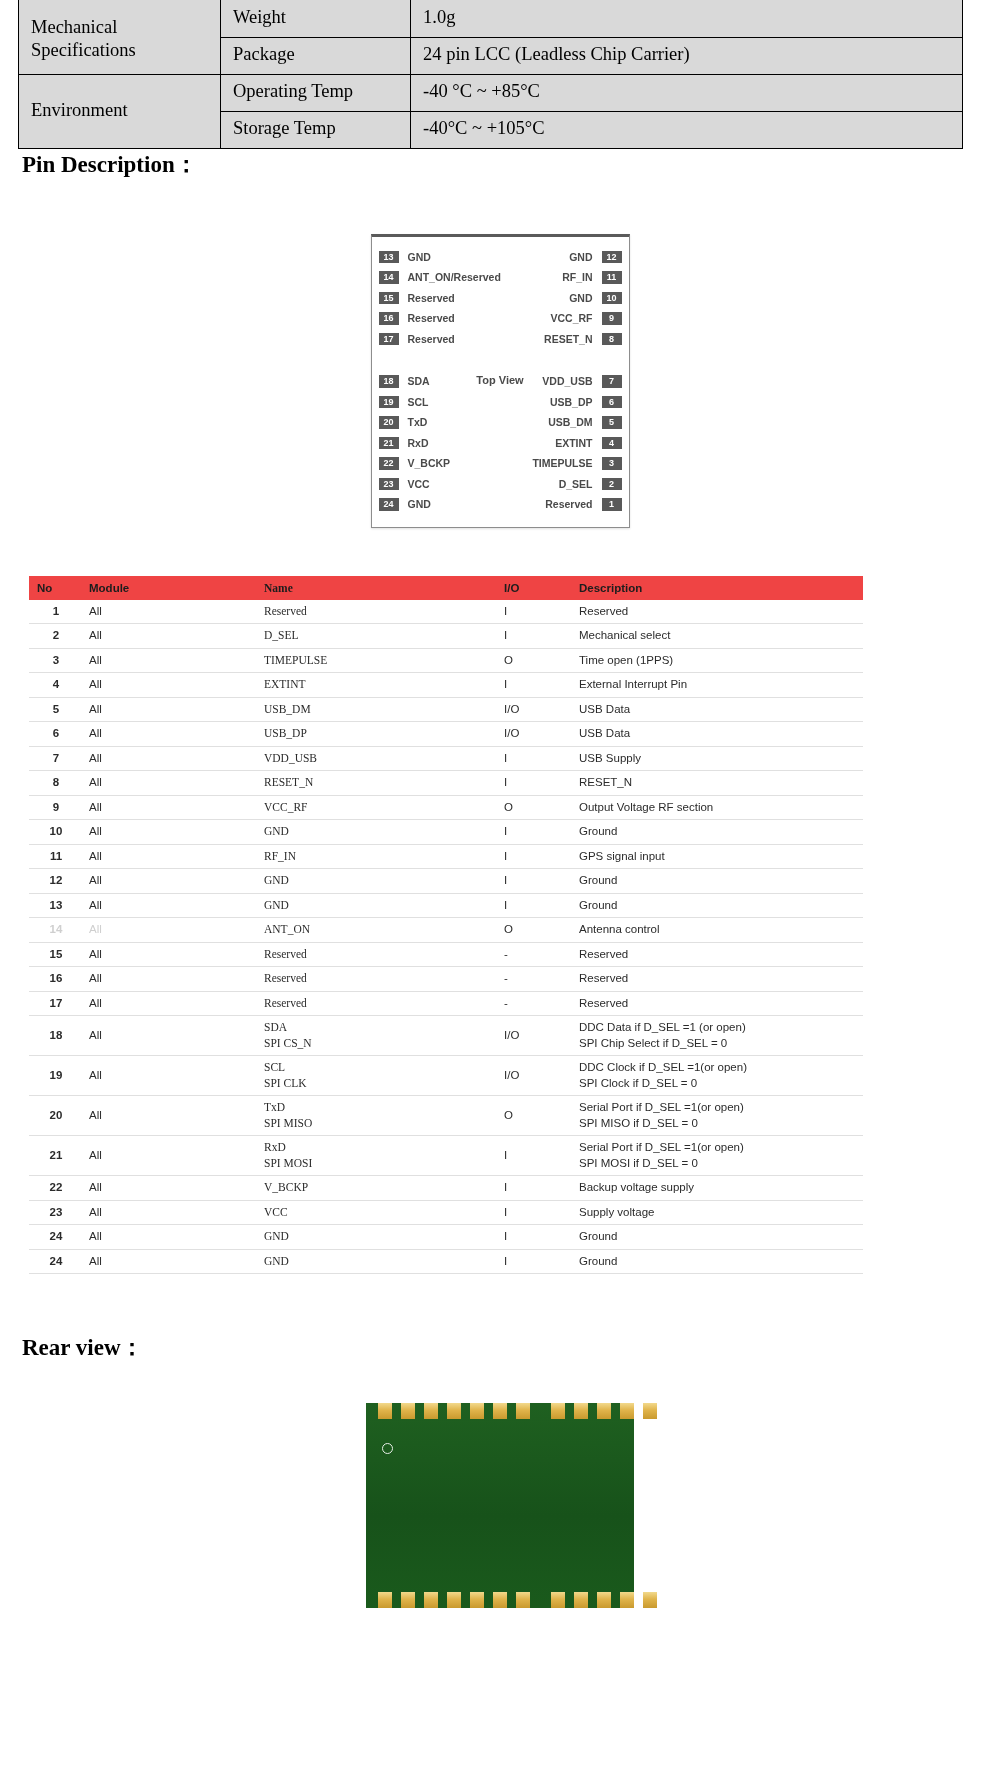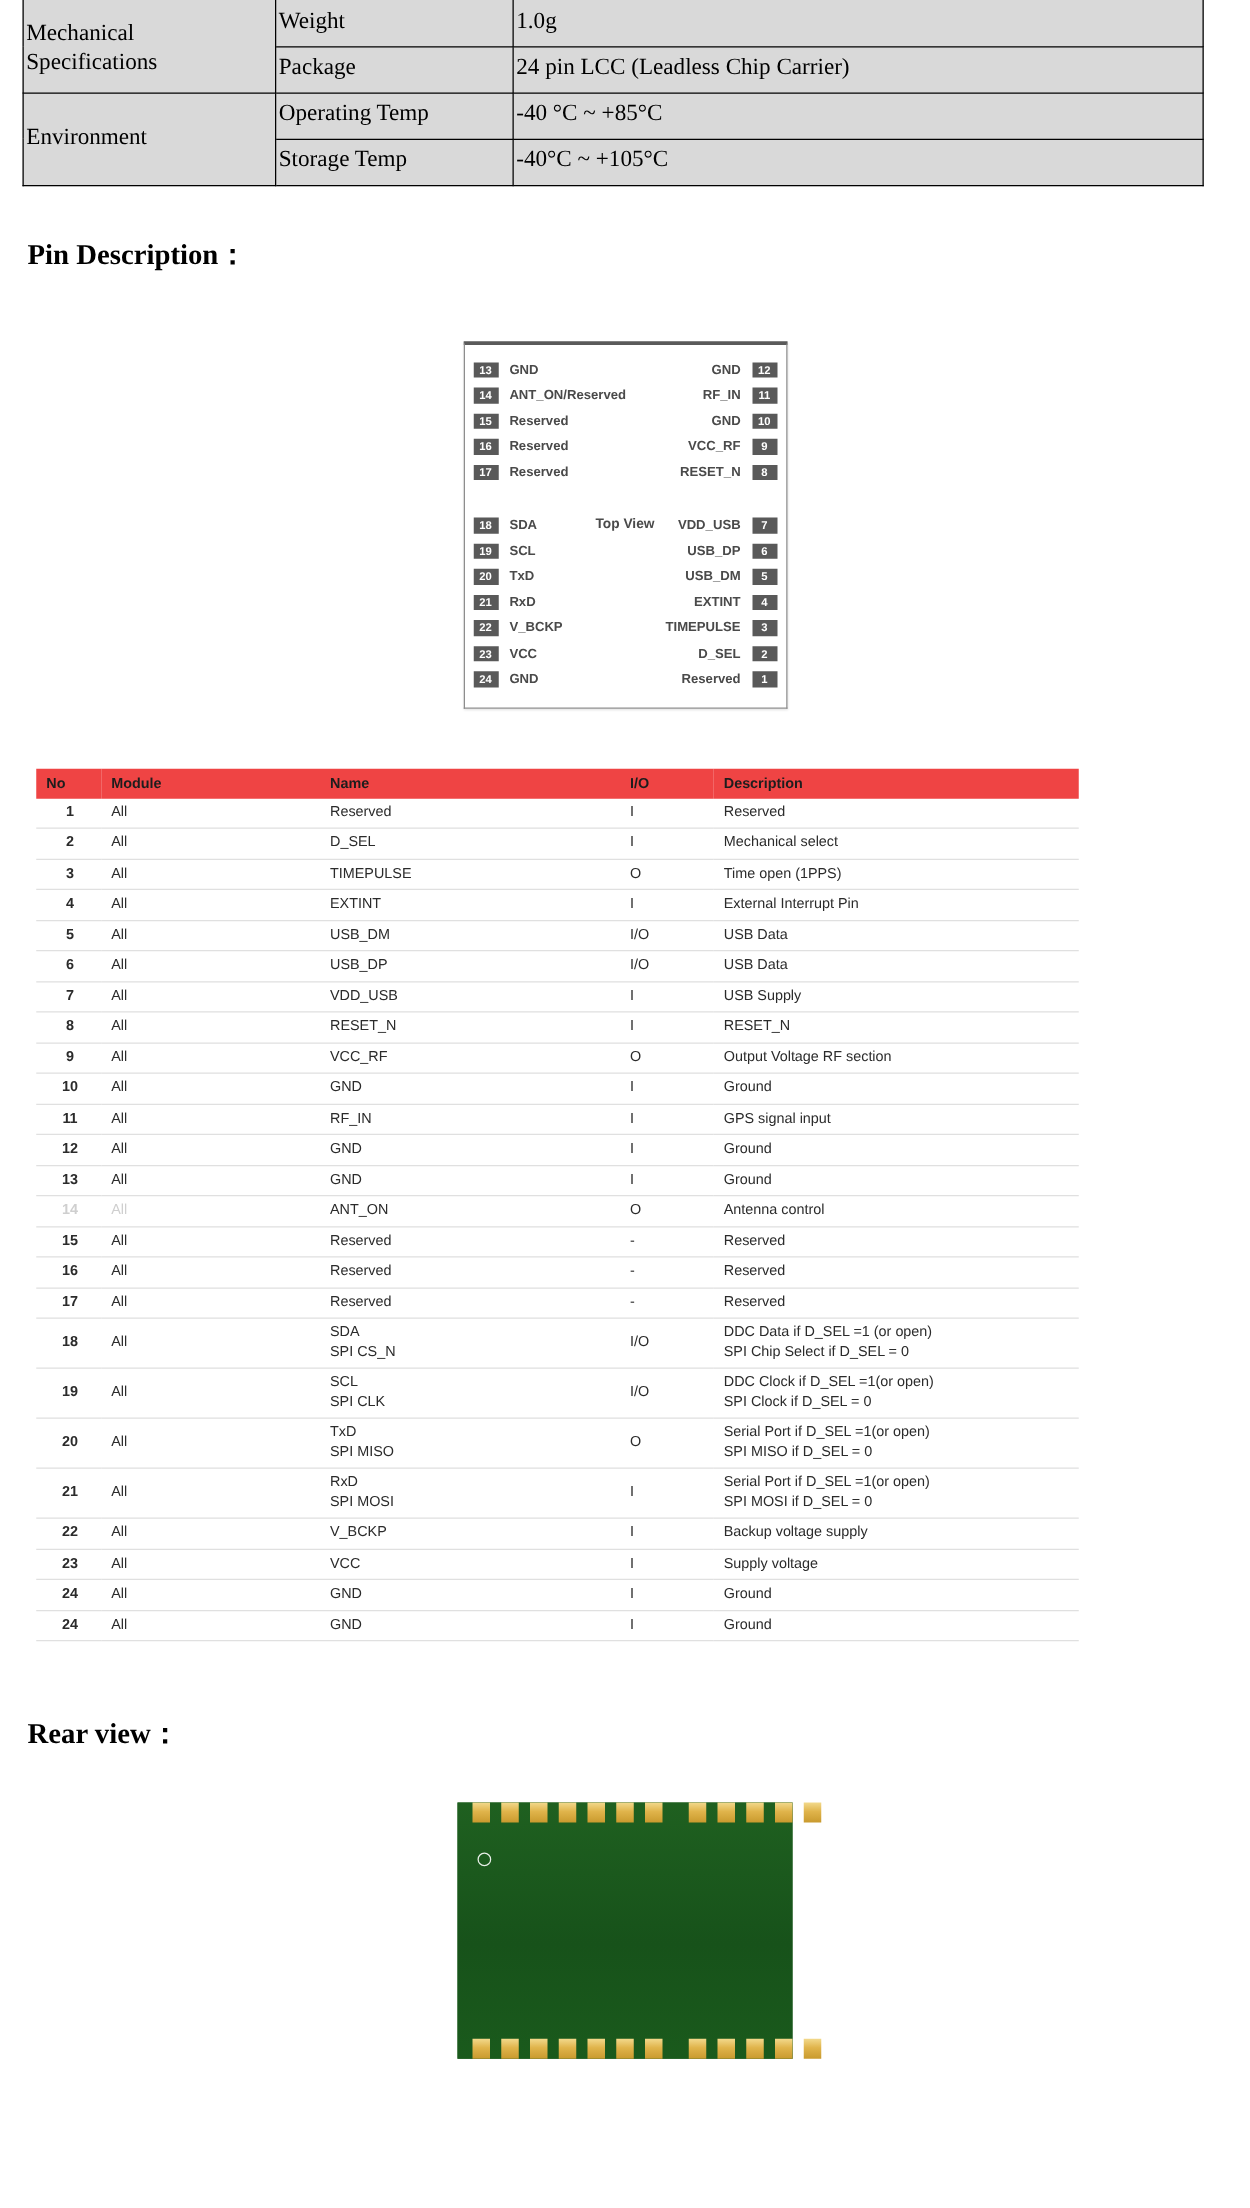--- a/index.html
+++ b/index.html
@@ -20,21 +20,21 @@
     margin: 0 0 0 18px;
     table-layout: fixed;
     font-family: "Liberation Serif", serif;
     background: #d9d9d9;
   }
   .spec-table td {
     border: 1px solid #000000;
     background: #d9d9d9;
     font-size: 18.5px;
     color: #000000;
-    padding: 4px 10px 5px 2px;
+    padding: 4px 10px 5px 12px;
     vertical-align: middle;
     line-height: 1.25;
     height: 37px;
   }
   .spec-table .c1 { width: 202px; }
   .spec-table .c2 { width: 190px; }
   .spec-table .c3 { width: 552px; }
   .spec-row-first td { border-top: none; }
   .clip-top {
     height: 28px;
@@ -48,21 +48,21 @@
   }
 
   
   .section-heading {
     font-family: "Liberation Serif", serif;
     font-weight: bold;
     font-size: 23px;
     color: #000000;
     margin-left: 22px;
   }
-  #pin-desc-heading { margin-top: 39px; }
+  #pin-desc-heading { }
   #rear-view-heading { margin-top: 58px; }
 
   
   .diagram-wrap {
     margin-top: 54px;
     display: flex;
     justify-content: center;
   }
   .chip-box {
     width: 259px;
@@ -148,21 +148,21 @@
   }
   .pin-table td {
     padding: 4px 6px 4px 8px;
     border-bottom: 1px solid #e0e0e0;
     vertical-align: middle;
     line-height: 1.35;
   }
   .pin-table tr.tall td { height: 36px; }
   .col-no { width: 52px; text-align: center; font-weight: bold; }
   .col-mod { width: 175px; }
-  .col-name { width: 240px; }
+  .col-name { width: 240px; font-family: Liberation Serif, serif; }
   .col-io { width: 75px; }
   .col-desc { width: auto; }
   .faded { color: #cfcfcf; }
   .multi { white-space: pre-line; }
 
   
   .pcb-wrap {
     margin-top: 40px;
     display: flex;
     justify-content: center;

